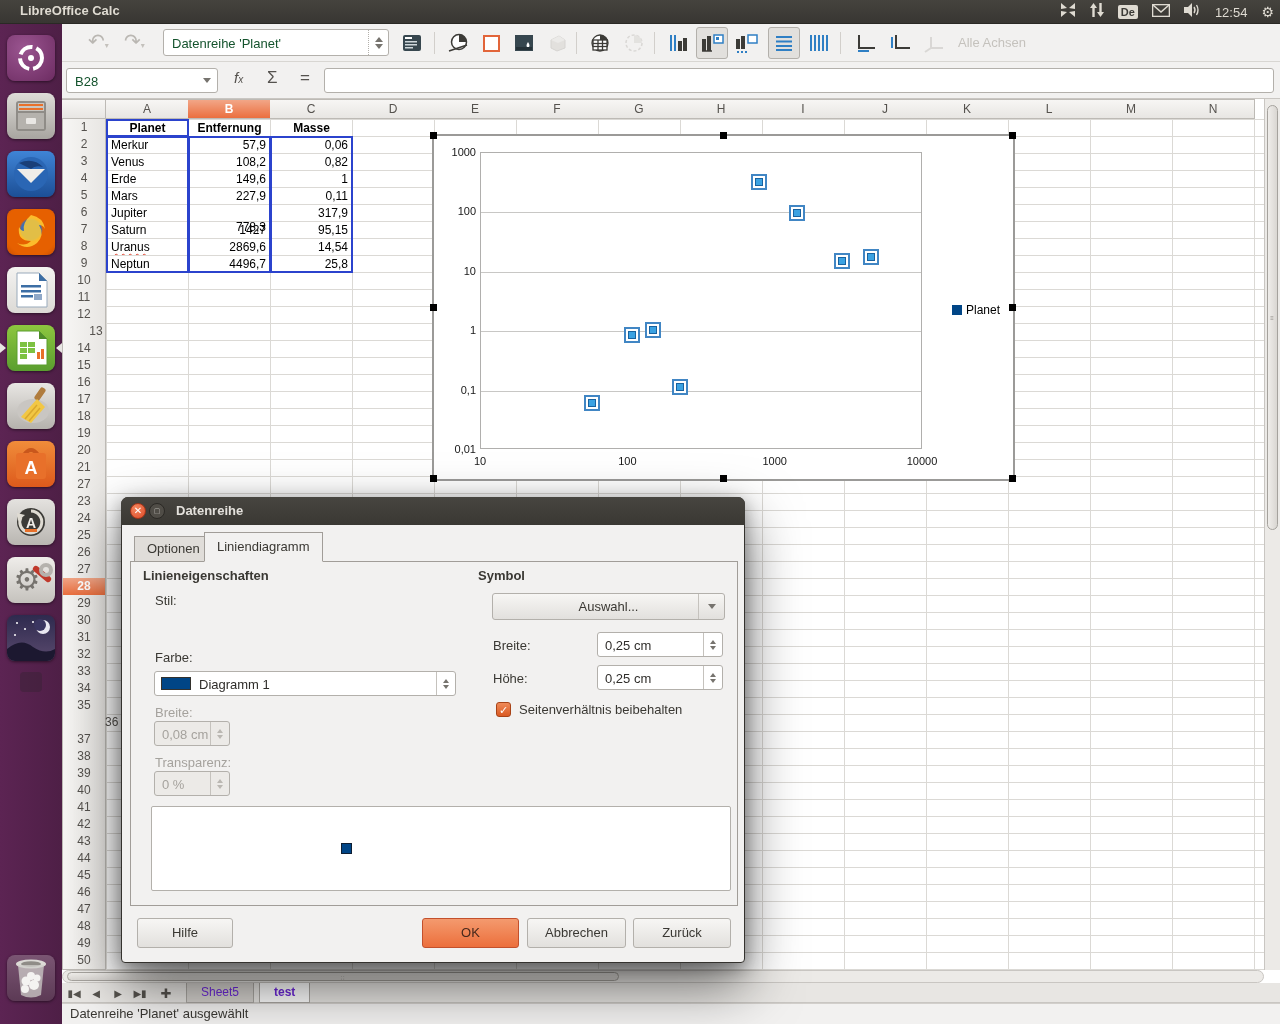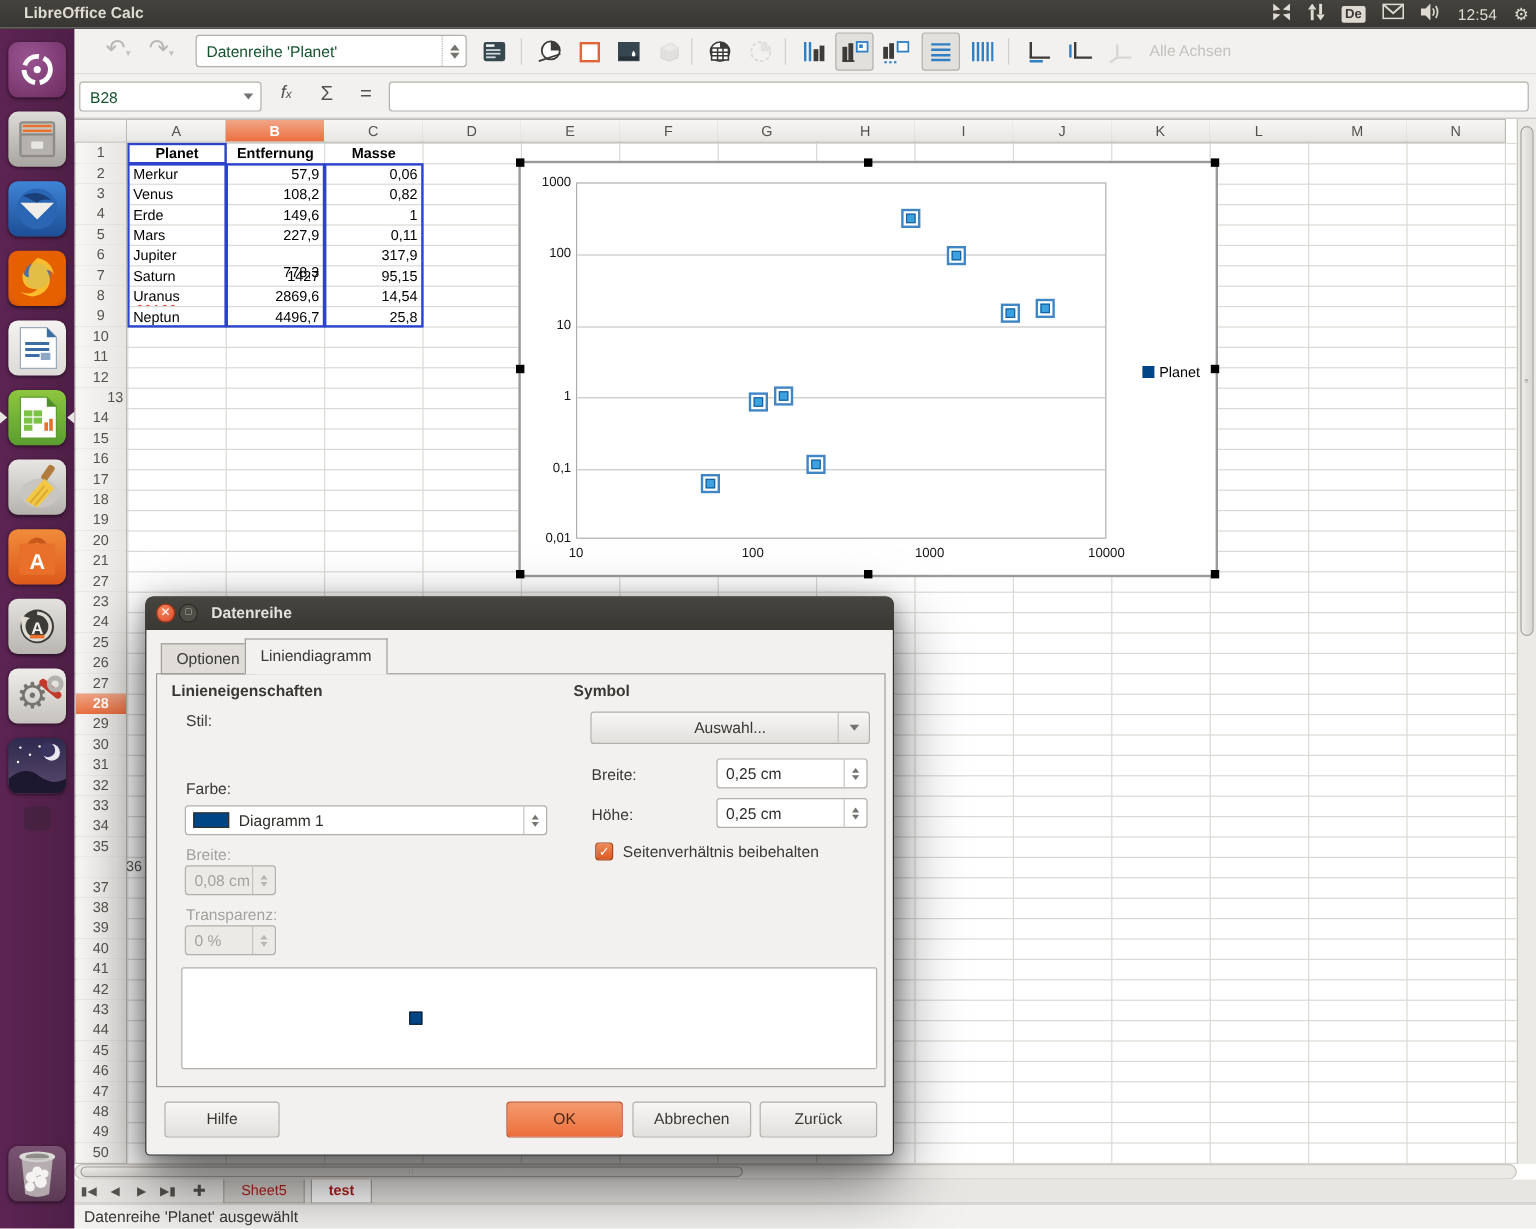--- a/index.html
+++ b/index.html
@@ -91,21 +91,21 @@
   #vsplit { position:absolute; left:1266px; top:92px; width:11px; height:4px; background:#3a3833; z-index:6; }
   #hscroll { position:absolute; left:62px; top:970px; width:1202px; height:13px; background:#eceae7;
     border:1px solid #c9c6c2; border-radius:7px; z-index:5; }
   #hthumb { position:absolute; left:4px; top:1px; width:552px; height:9px;
     background:linear-gradient(#efedea,#d9d6d2); border:1px solid #a5a29d; border-radius:5px; }
   .grip { position:absolute; left:50%; top:50%; transform:translate(-50%,-50%); font-size:6px; color:#8f8c87; letter-spacing:1px; }
   #tabsbar { position:absolute; left:62px; top:983px; width:1218px; height:20px; background:#e8e6e3;
     border-bottom:1px solid #c9c6c2; z-index:5; }
   .navb { position:absolute; top:2px; width:16px; height:16px; color:#57544f; font-size:10px;
     display:flex; align-items:center; justify-content:center; }
-  .sheettab { position:absolute; top:0; height:20px; padding:0 14px; font-size:12px; color:#b91c1c;
+  .sheettab { position:absolute; top:0; height:20px; padding:0 14px; font-size:12px; color:#6d28d9;
     background:#d5d2ce; border:1px solid #aaa7a2; border-top:none; line-height:19px; }
   .sheettab.active { background:#fff; font-weight:bold; }
   #statusbar { position:absolute; left:62px; top:1003px; width:1218px; height:21px; background:#f2f1f0;
     border-top:1px solid #d2cfcb; font-size:13px; color:#3a3833; line-height:20px; padding-left:8px; z-index:5; }
 
   
   #dialog { position:absolute; left:121px; top:497px; width:624px; height:466px; background:#f2f1f0;
     border:1px solid #34322e; border-radius:7px 7px 4px 4px; z-index:20;
     box-shadow:0 22px 55px rgba(0,0,0,.55), 0 5px 18px rgba(0,0,0,.35); }
   #dtitle { position:absolute; left:-1px; top:-1px; width:624px; height:28px;

